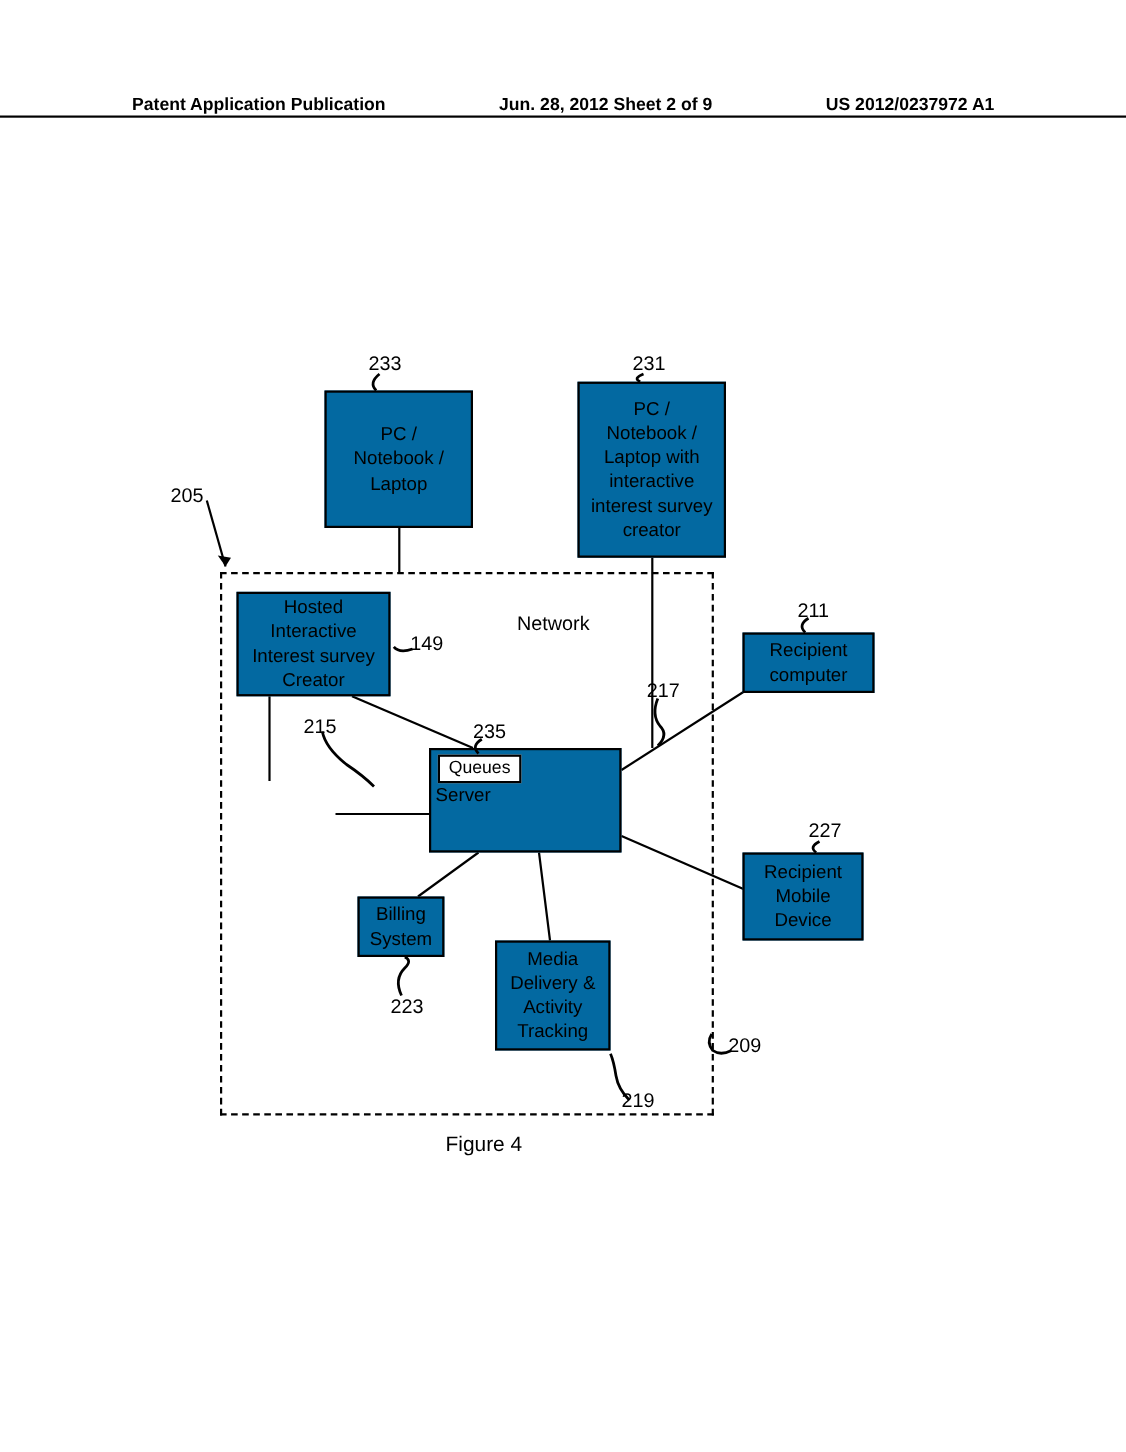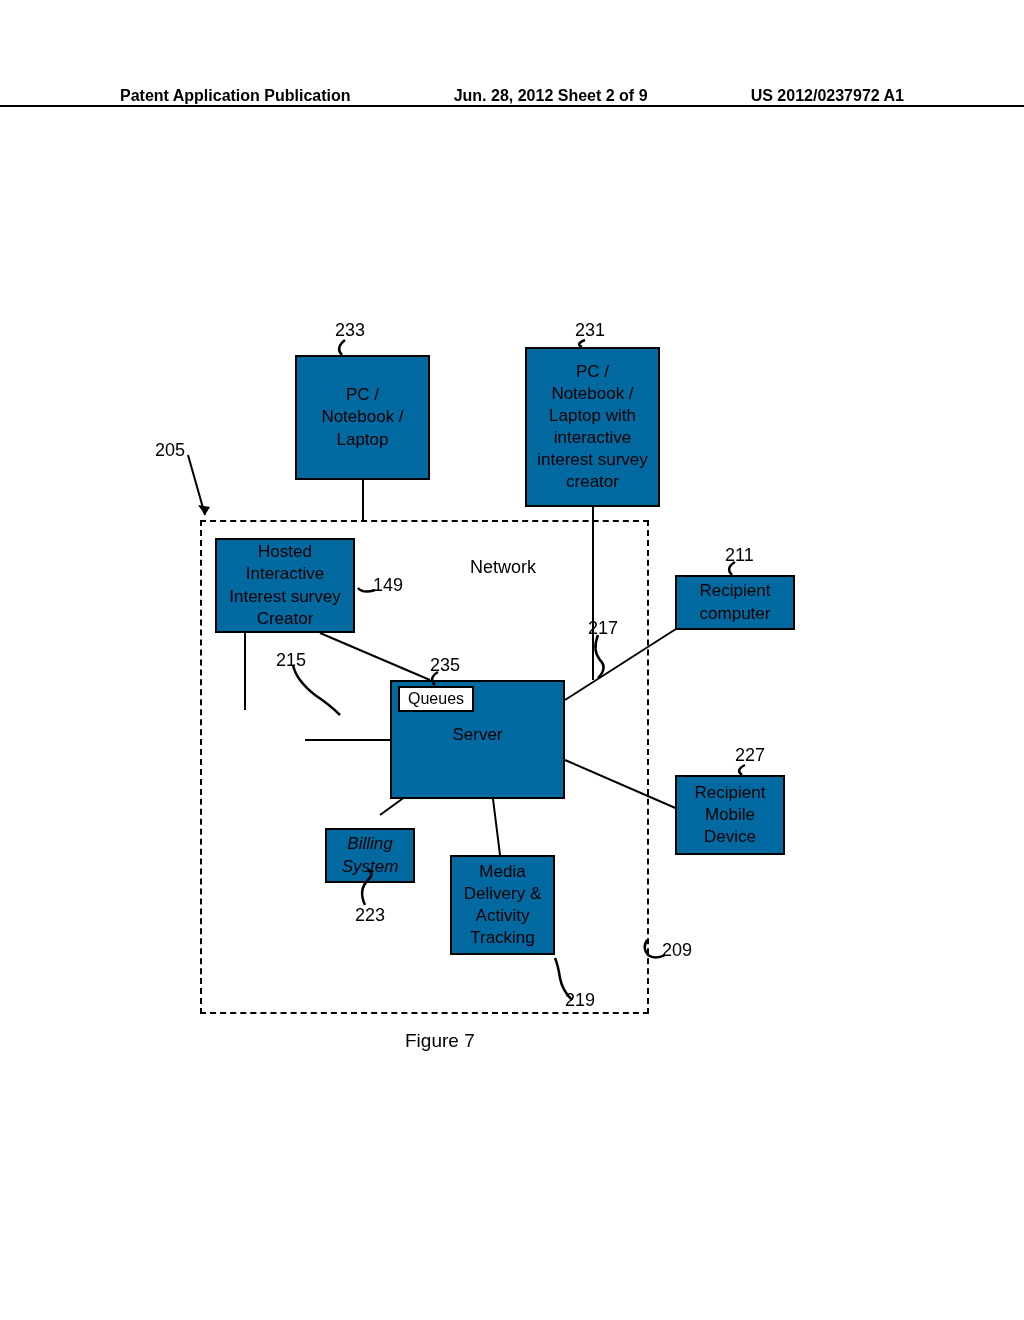--- a/index.html
+++ b/index.html
@@ -123,35 +123,35 @@
 Interest survey
 Creator</span>
   </div>
 
   <div class="box" style="left:495px; top:275px; width:120px; height:55px;">
     <span style="white-space:pre-line;">Recipient
 computer</span>
   </div>
 
 
-  <div class="box" style="left:210px; top:380px; width:175px; height:119px; justify-content:center; padding-bottom:12px;">
+  <div class="box" style="left:210px; top:380px; width:175px; height:95px; justify-content:flex-start; padding-bottom:12px;">
     <span>Server</span>
   </div>
 
   <div class="inner-box" style="left:218px; top:386px;">
     <span>Queues</span>
   </div>
 
   <div class="box" style="left:495px; top:475px; width:110px; height:80px;">
     <span style="white-space:pre-line;">Recipient
 Mobile
 Device</span>
   </div>
 
-  <div class="box" style="left:145px; top:528px; width:90px; height:55px;font-style:italic;">
+  <div class="box" style="left:145px; top:515px; width:79px; height:55px;">
     <span style="white-space:pre-line;">Billing
 System</span>
   </div>
 
   <div class="box" style="left:270px; top:555px; width:105px; height:100px;">
     <span style="white-space:pre-line;">Media
 Delivery &amp;
 Activity
 Tracking</span>
   </div>
@@ -164,21 +164,21 @@
   <div class="label" style="left:193px; top:275px;">149</div>
   <div class="label" style="left:545px; top:245px;">211</div>
   <div class="label" style="left:96px; top:350px;">215</div>
   <div class="label" style="left:250px; top:355px;">235</div>
   <div class="label" style="left:408px; top:318px;">217</div>
   <div class="label" style="left:555px; top:445px;">227</div>
   <div class="label" style="left:175px; top:605px;">223</div>
   <div class="label" style="left:482px; top:640px;">209</div>
   <div class="label" style="left:385px; top:690px;">219</div>
 
-  <div class="figure-caption" style="left:225px; top:730px;">Figure 7</div>
+  <div class="figure-caption" style="left:225px; top:730px;">Figure 4</div>
 
   <svg class="connectors">
 
     <line x1="183" y1="180" x2="183" y2="220" stroke="#000" stroke-width="2"></line>
 
     <line x1="413" y1="207" x2="413" y2="380" stroke="#000" stroke-width="2"></line>
 
     <line x1="140" y1="333" x2="250" y2="380" stroke="#000" stroke-width="2"></line>
 
     <line x1="65" y1="333" x2="65" y2="410" stroke="#000" stroke-width="2"></line>

